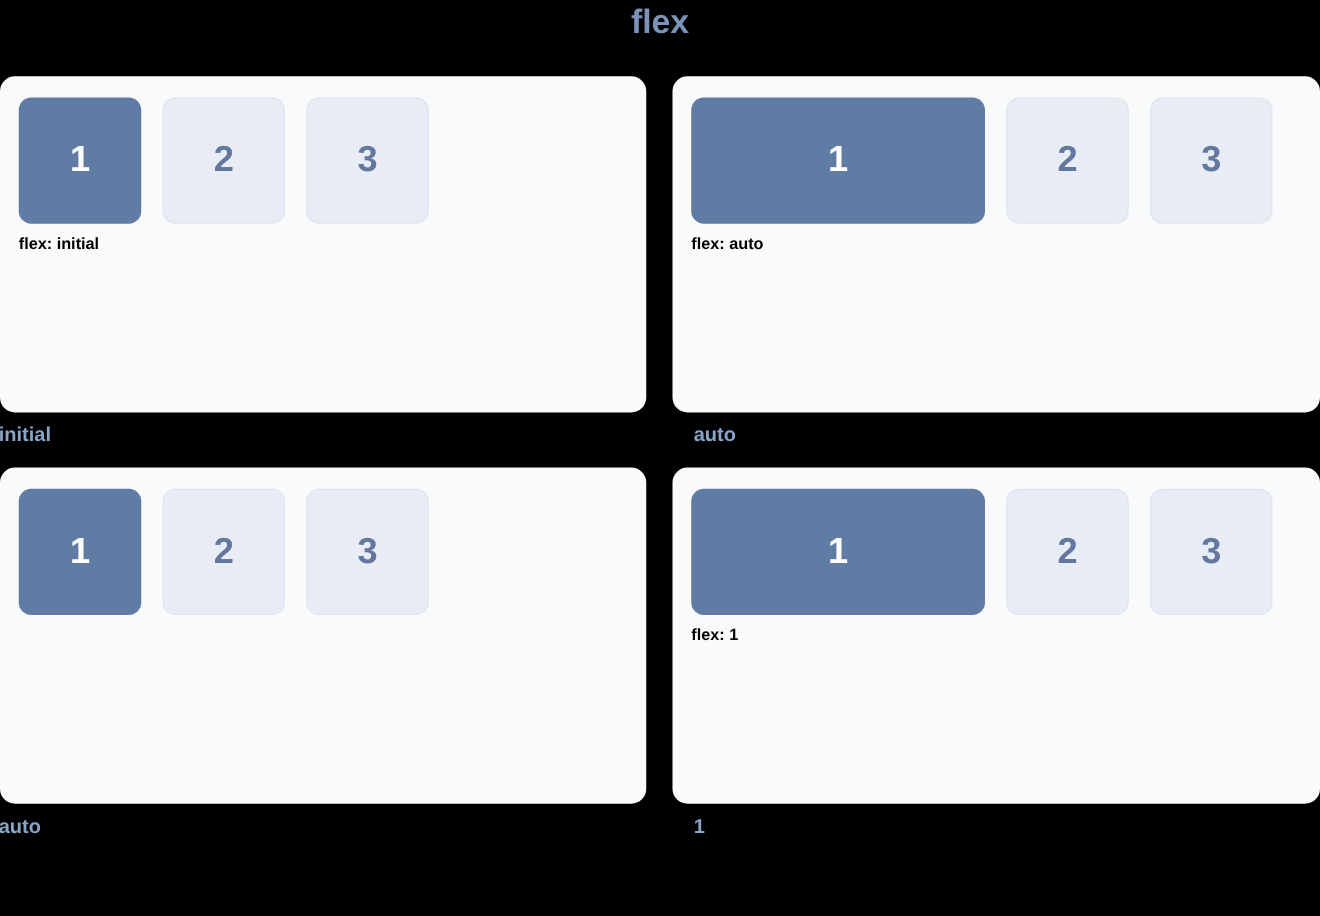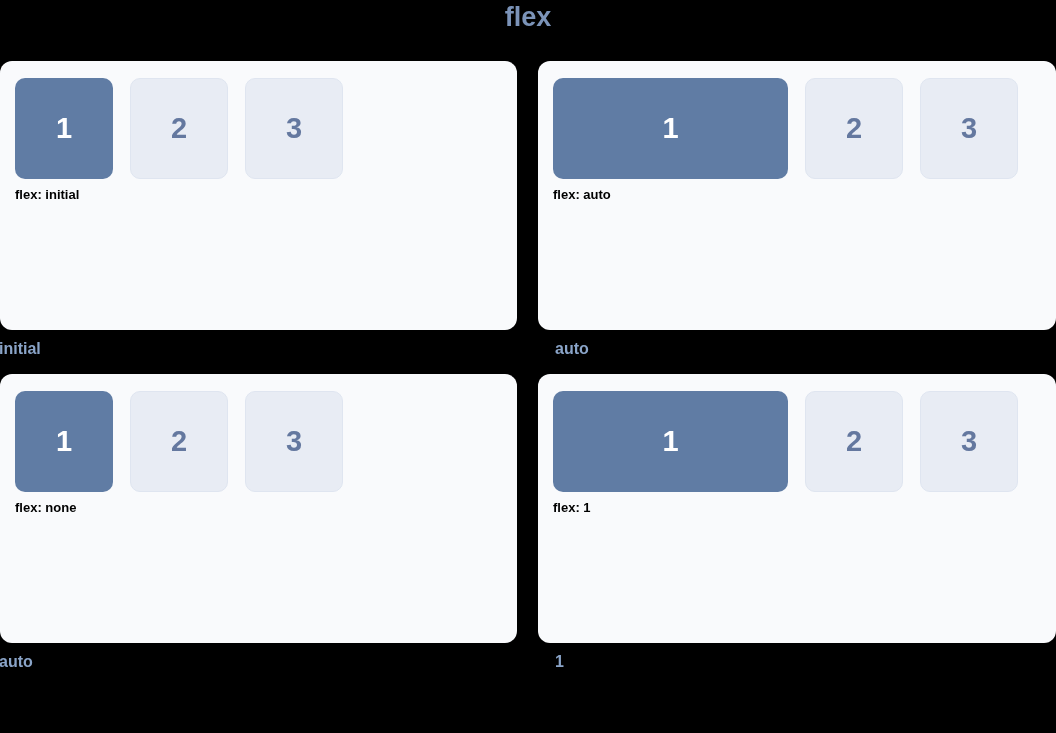--- a/index.html
+++ b/index.html
@@ -155,21 +155,20 @@
 
   <div class="row">
 
     <div class="cell left">
       <div class="panel panel-none">
         <div class="boxes">
           <div class="box item1">1</div>
           <div class="box item2">2</div>
           <div class="box item3">3</div>
         </div>
-        <div class="flex-label">flex: none</div>
       </div>
       <div class="caption">auto</div>
     </div>
 
     <div class="cell right">
       <div class="panel panel-one">
         <div class="boxes">
           <div class="box item1">1</div>
           <div class="box item2">2</div>
           <div class="box item3">3</div>

